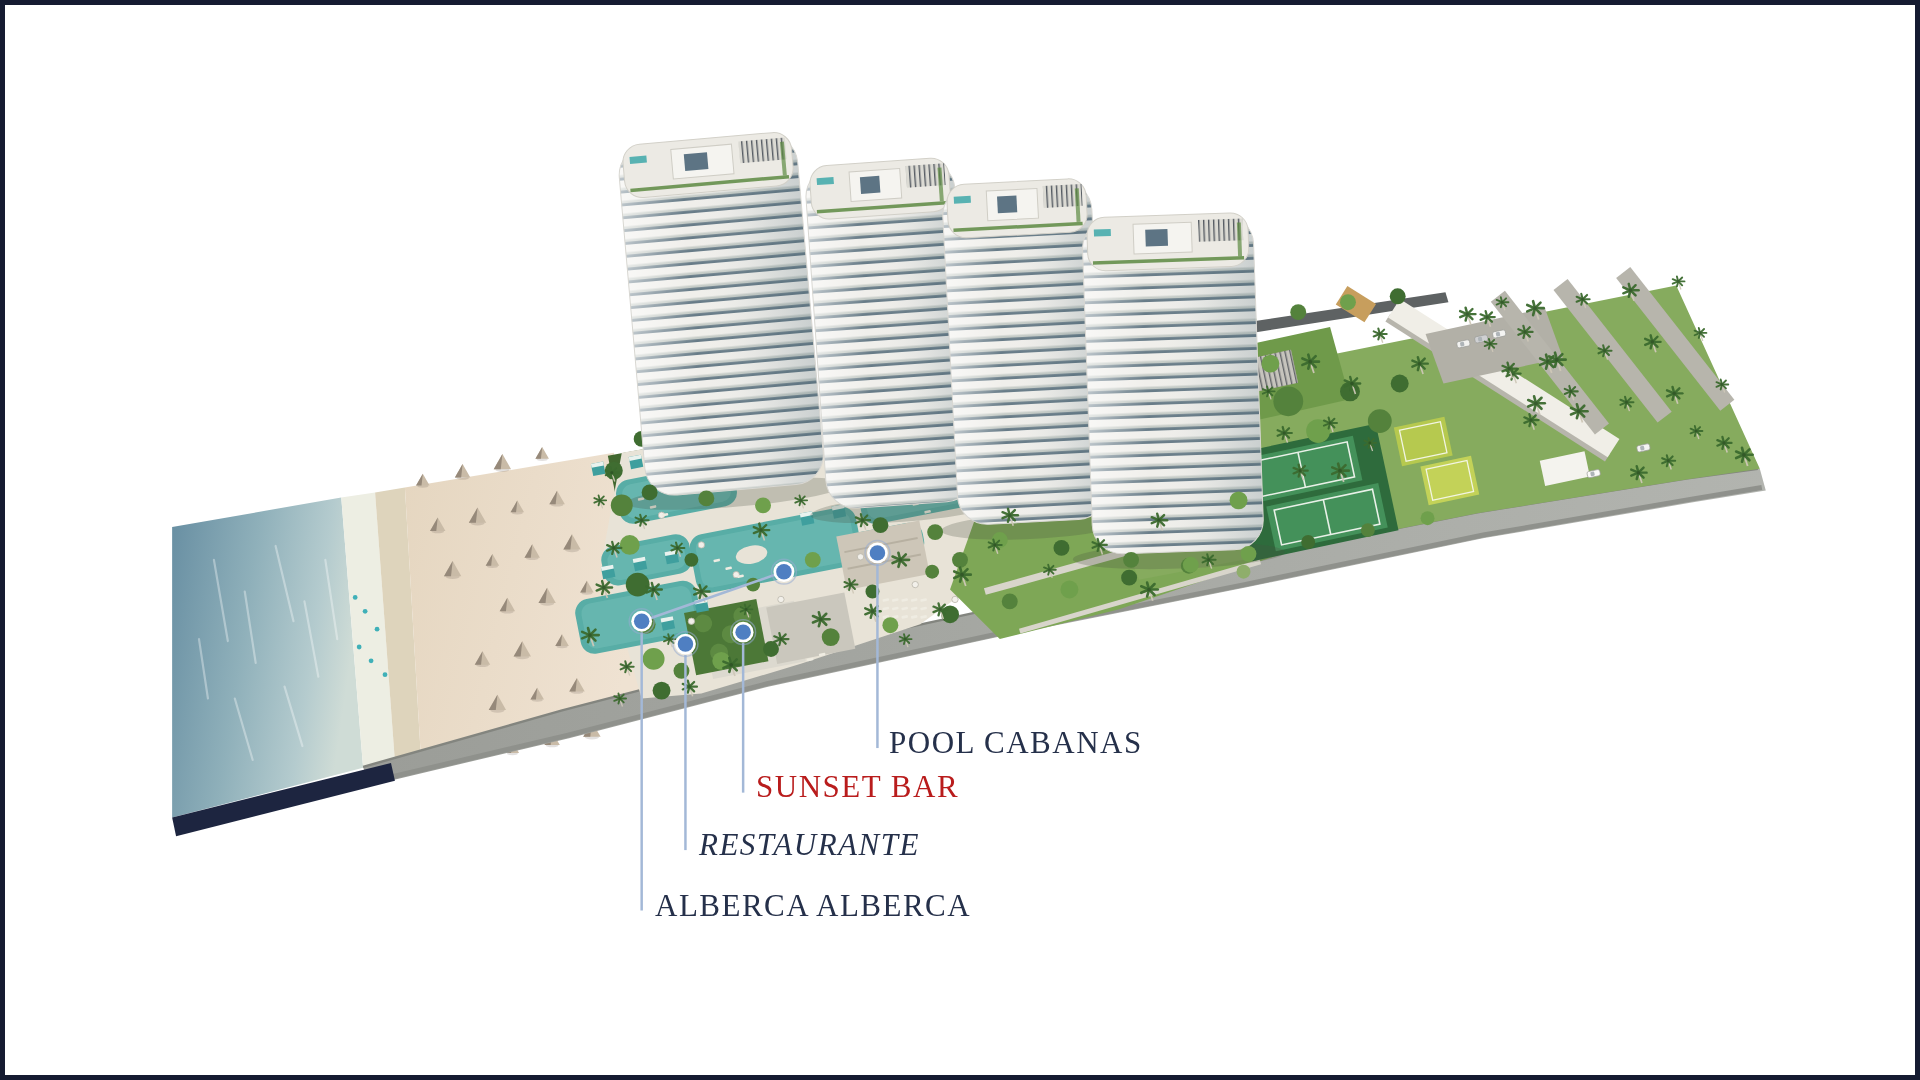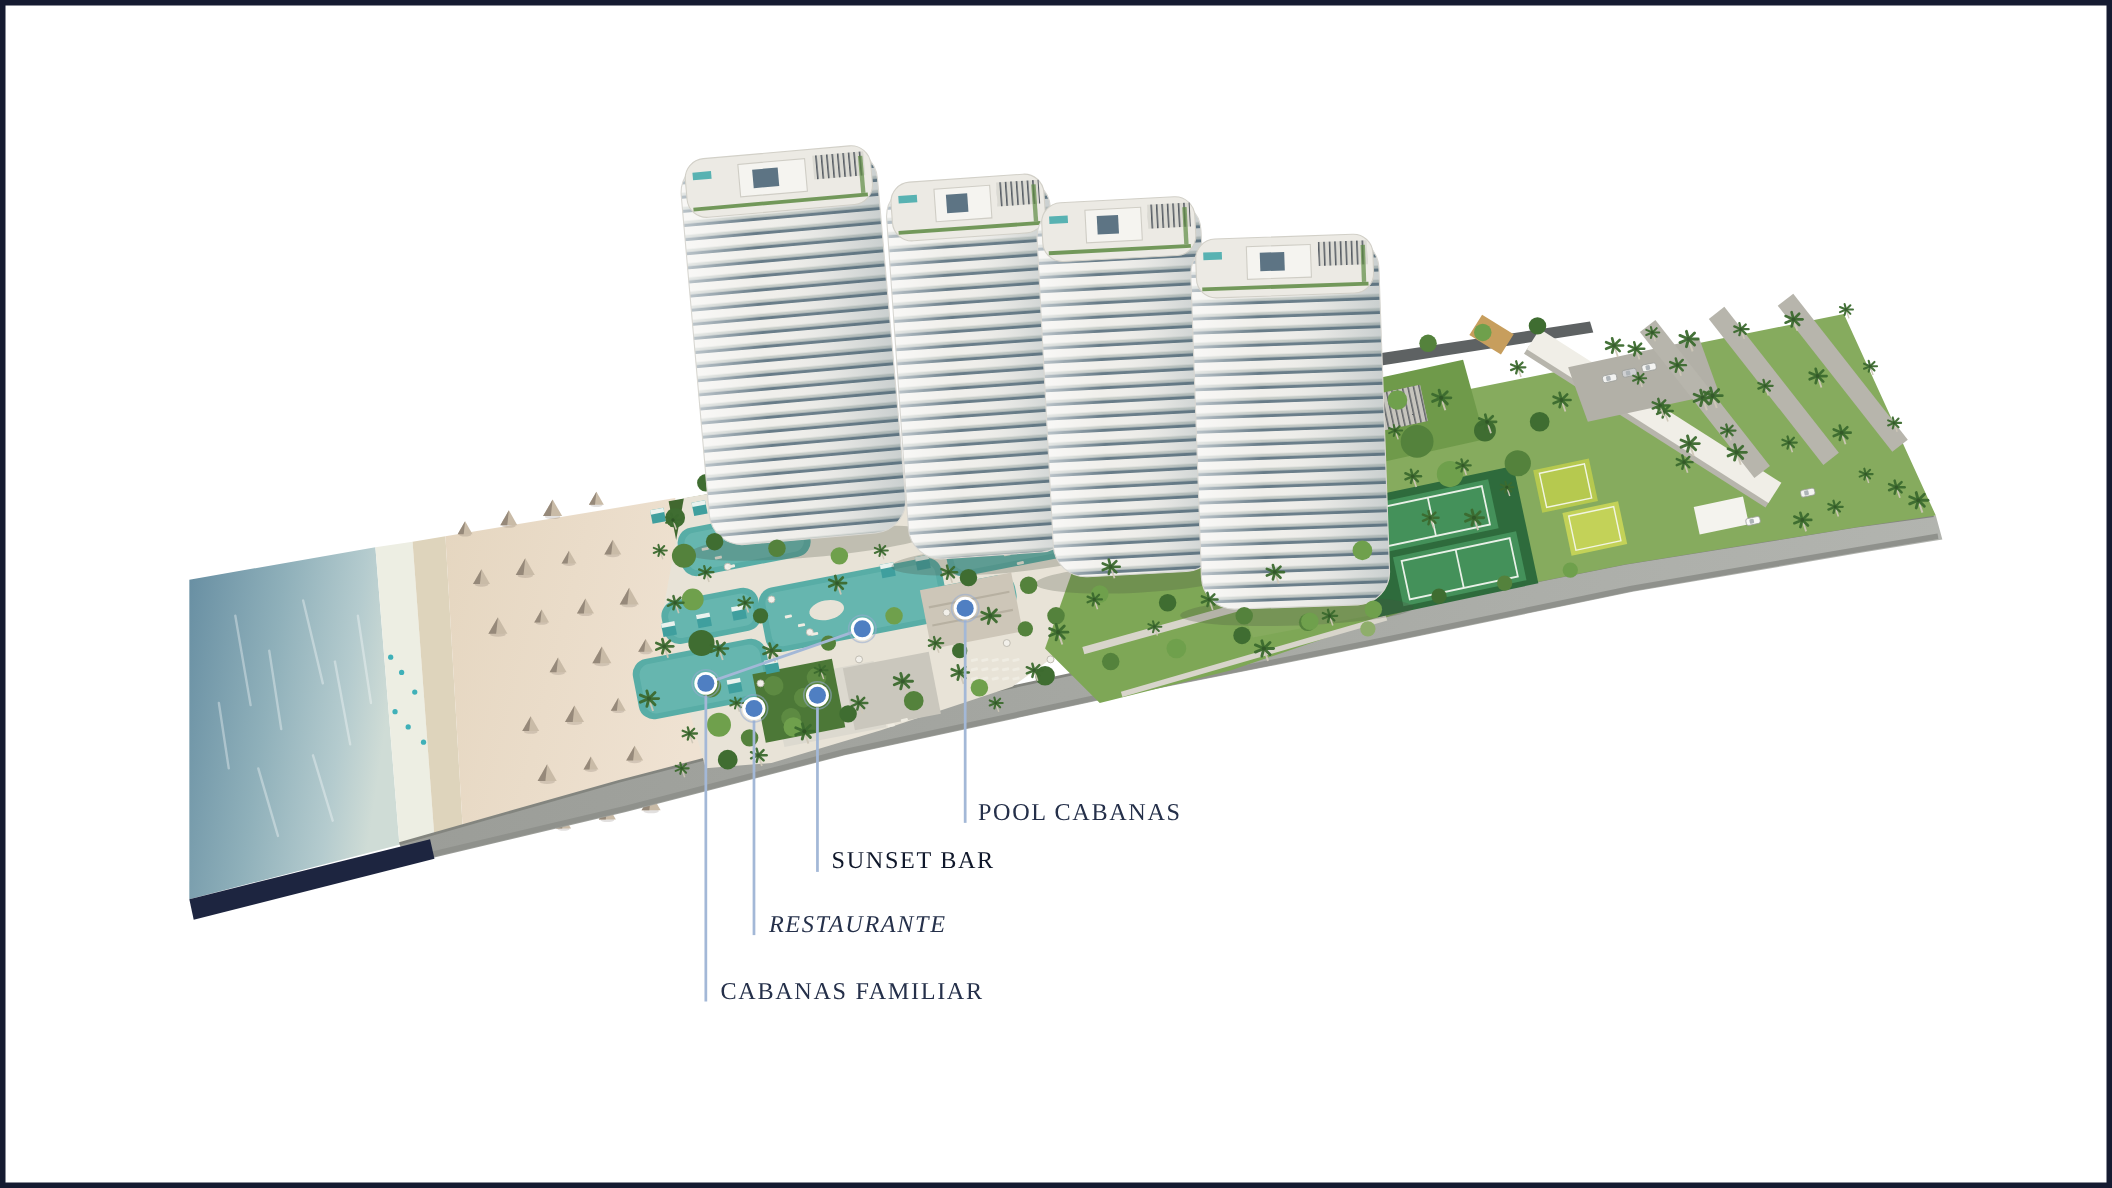--- a/index.html
+++ b/index.html
@@ -11,21 +11,21 @@
     border:5px solid #151b31;
     overflow:hidden;
     font-family:"Liberation Serif","DejaVu Serif",serif;
   }
   .scene-svg{
     position:absolute;left:0;top:0;width:1910px;height:1070px;
     display:block;
   }
   .callout-label{
     position:absolute;
-    font-size:22px;
+    font-size:31px;
     letter-spacing:1.5px;
     line-height:1.0;
     white-space:nowrap;
     color:#25304a;
     font-weight:400;
   }
 </style>
 </head>
 <body>
 
@@ -572,17 +572,17 @@
         <circle cx="640" cy="622" r="10.5" fill="#ffffff"></circle>
         <circle cx="640" cy="622" r="7.8" fill="#4f7fc2"></circle>
         <circle cx="783" cy="572" r="12.5" fill="none" stroke="rgba(150,172,210,0.55)" stroke-width="1.5"></circle>
         <circle cx="783" cy="572" r="10.5" fill="#ffffff"></circle>
         <circle cx="783" cy="572" r="7.8" fill="#4f7fc2"></circle>
       </g>
   </svg>
 
   <div id="labels">
       <div class="callout-label" style="left: 884px; top: 722px; color: rgb(37, 48, 74);">POOL CABANAS</div>
-      <div class="callout-label" style="left: 751px; top: 766px; color: #0f172a;">SUNSET BAR</div>
+      <div class="callout-label" style="left: 751px; top: 766px; color: #b91c1c;">SUNSET BAR</div>
       <div class="callout-label" style="left: 694px; top: 824px; color: rgb(37, 48, 74); font-style: italic;">RESTAURANTE</div>
-      <div class="callout-label" style="left: 650px; top: 885px; color: rgb(37, 48, 74);">CABANAS FAMILIAR</div>
+      <div class="callout-label" style="left: 650px; top: 885px; color: rgb(37, 48, 74);">ALBERCA ALBERCA</div>
     </div>
 </div>
 
 </body></html>

